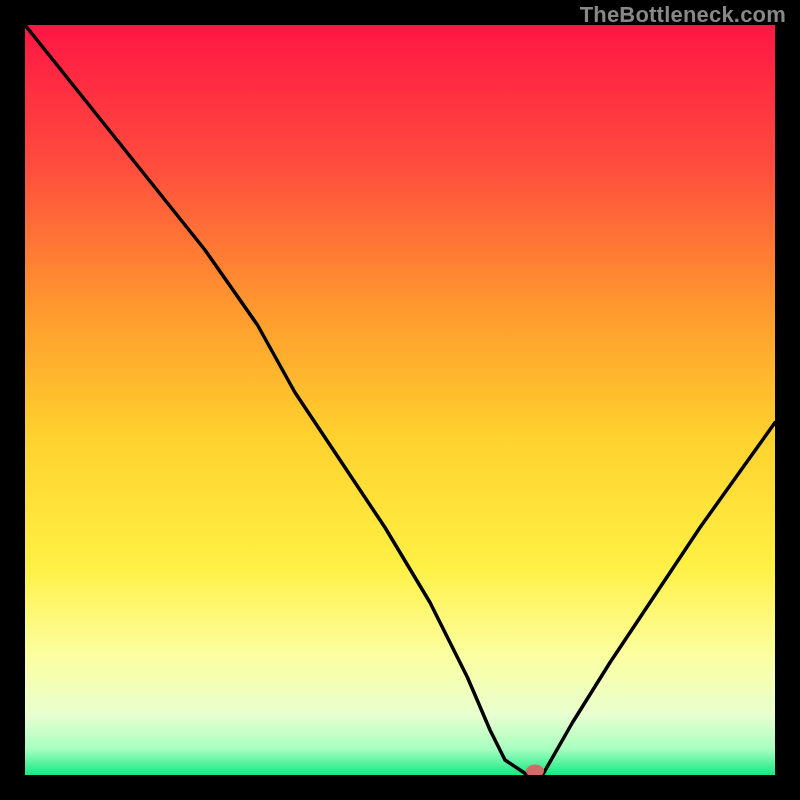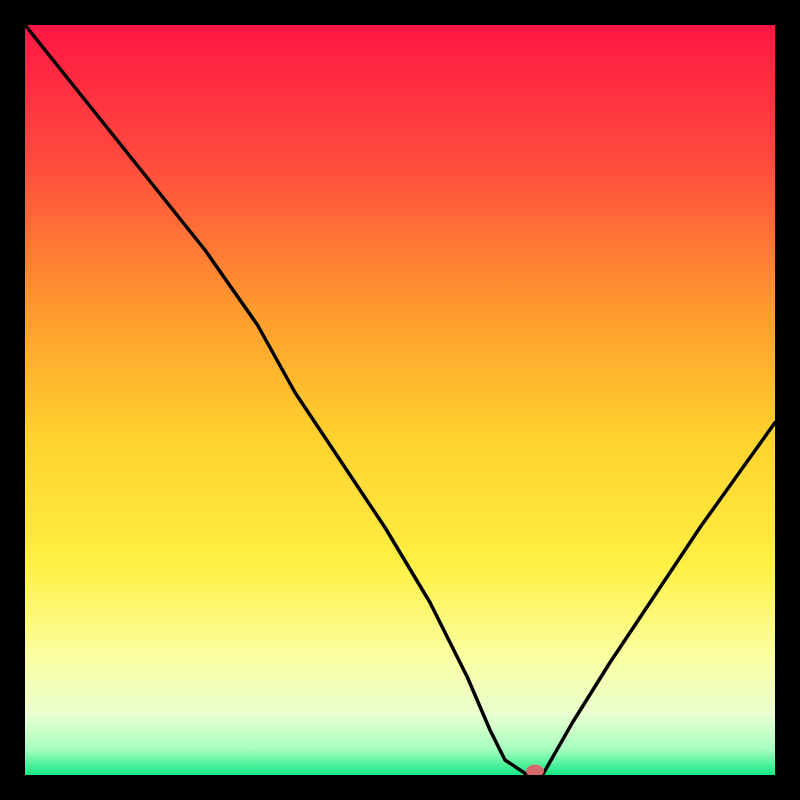--- a/index.html
+++ b/index.html
@@ -32,20 +32,21 @@
     top: 25px;
     width: 750px;
     height: 750px;
     display: block;
   }
 </style>
 </head>
 <body>
 <div class="frame">
 
+<div class="watermark">TheBottleneck.com</div>
 
 <svg class="plot" viewBox="0 0 750 750" preserveAspectRatio="none">
   <defs>
     <linearGradient id="bg-grad" x1="0" y1="0" x2="0" y2="1">
           <stop offset="0%" stop-color="#ff1744"></stop>
           <stop offset="18%" stop-color="#ff4a3e"></stop>
           <stop offset="38%" stop-color="#ff9a2e"></stop>
           <stop offset="55.00000000000001%" stop-color="#ffd22e"></stop>
           <stop offset="72%" stop-color="#fff044"></stop>
           <stop offset="84%" stop-color="#fbffa0"></stop>

